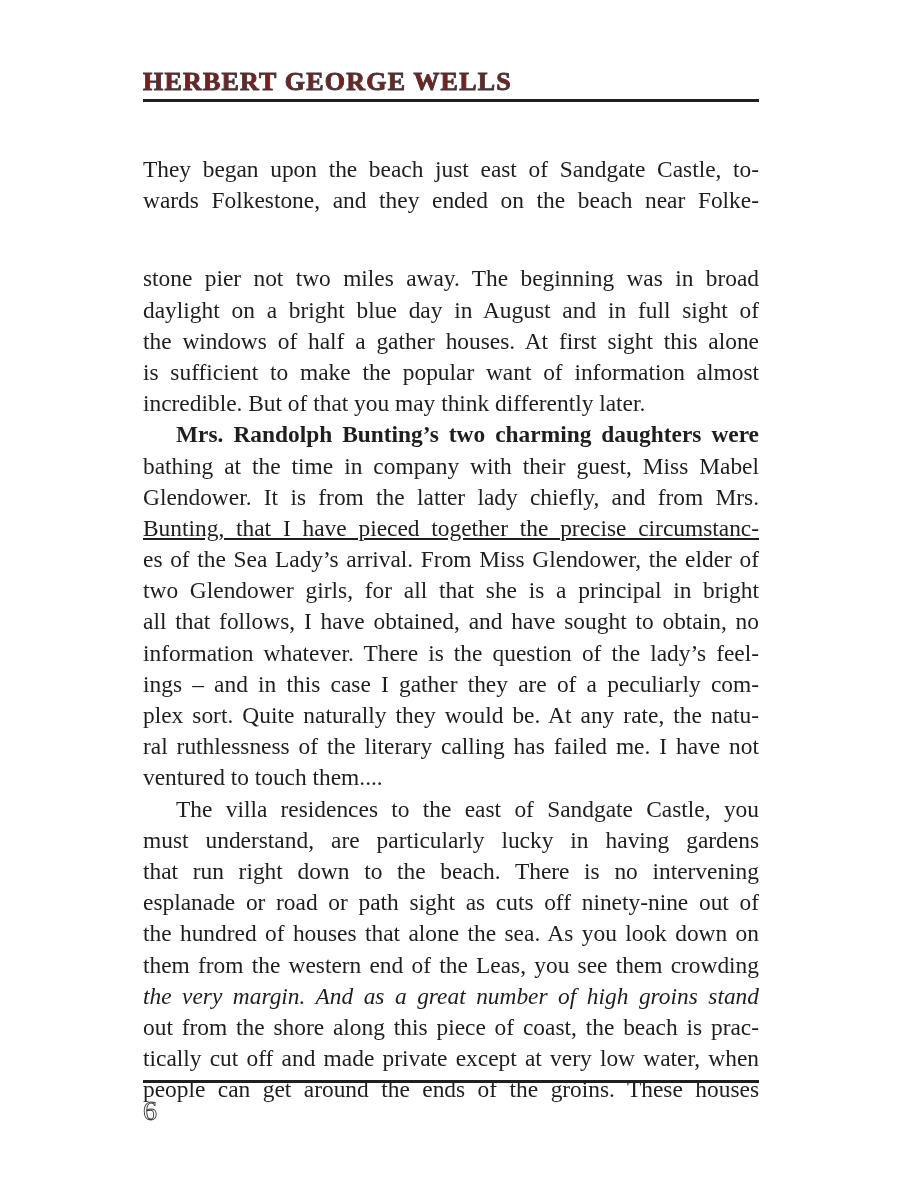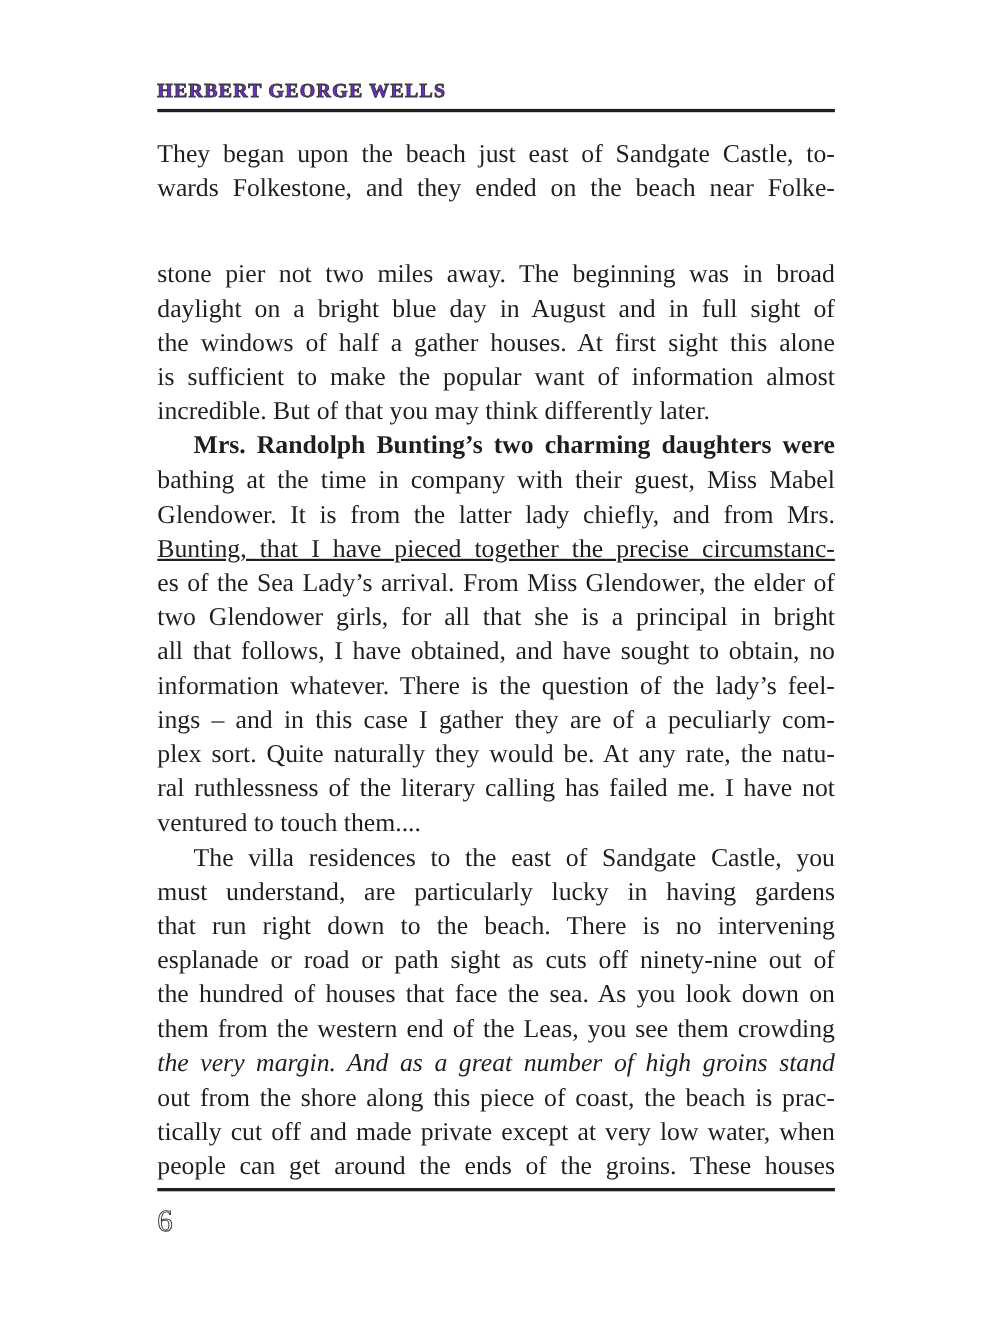--- a/index.html
+++ b/index.html
@@ -16,23 +16,23 @@
       color: #1e1e1e;
     }
     .page-header {
       position: absolute;
       left: 143px;
       top: 66px;
       width: 616px;
     }
     .running-head {
       font-family: "Liberation Serif", "DejaVu Serif", serif;
-      font-size: 18px;
+      font-size: 26px;
       letter-spacing: 1.2px;
-      color: #6d28d9;
+      color: #7f1d1d;
       -webkit-text-stroke: 0.9px #3a3a3a;
       line-height: 32px;
       white-space: nowrap;
       margin: 0;
     }
     .rule {
       height: 3px;
       background: #1f1f1f;
       width: 616px;
     }
@@ -42,21 +42,21 @@
       top: 99px;
     }
     .rule-bottom {
       position: absolute;
       left: 143px;
       top: 1080px;
     }
     .body-text {
       position: absolute;
       left: 143px;
-      top: 125px;
+      top: 154px;
       width: 616px;
       font-size: 23.4px;
       line-height: 31.2px;
     }
     .line {
       display: block;
       text-align: justify;
       text-align-last: justify;
       white-space: nowrap;
       height: 31.2px;
@@ -107,21 +107,21 @@
     <span class="line" style="white-space: normal;">plex sort. Quite naturally they would be. At any rate, the natu-</span>
     <span class="line" style="white-space: normal;">ral ruthlessness of the literary calling has failed me. I have not</span>
     <span class="line last">ventured to touch them....</span>
   </div>
 
   <div>
     <span class="line indent" style="white-space: normal;">The villa residences to the east of Sandgate Castle, you</span>
     <span class="line" style="white-space: normal;">must understand, are particularly lucky in having gardens</span>
     <span class="line" style="white-space: normal;">that run right down to the beach. There is no intervening</span>
     <span class="line" style="white-space: normal;">esplanade or road or path sight as cuts off ninety-nine out of</span>
-    <span class="line" style="white-space: normal;">the hundred of houses that face the sea. As you look down on</span>
+    <span class="line" style="white-space: normal;">the hundred of houses that alone the sea. As you look down on</span>
     <span class="line" style="white-space: normal;">them from the western end of the Leas, you see them crowding</span>
     <span class="line" style="white-space: normal; font-style: italic;">the very margin. And as a great number of high groins stand</span>
     <span class="line" style="white-space: normal;">out from the shore along this piece of coast, the beach is prac-</span>
     <span class="line" style="white-space: normal;">tically cut off and made private except at very low water, when</span>
     <span class="line" style="white-space: normal;">people can get around the ends of the groins. These houses</span>
   </div>
 </div>
 
 <div class="rule rule-bottom"></div>
 <div class="folio">6</div>

